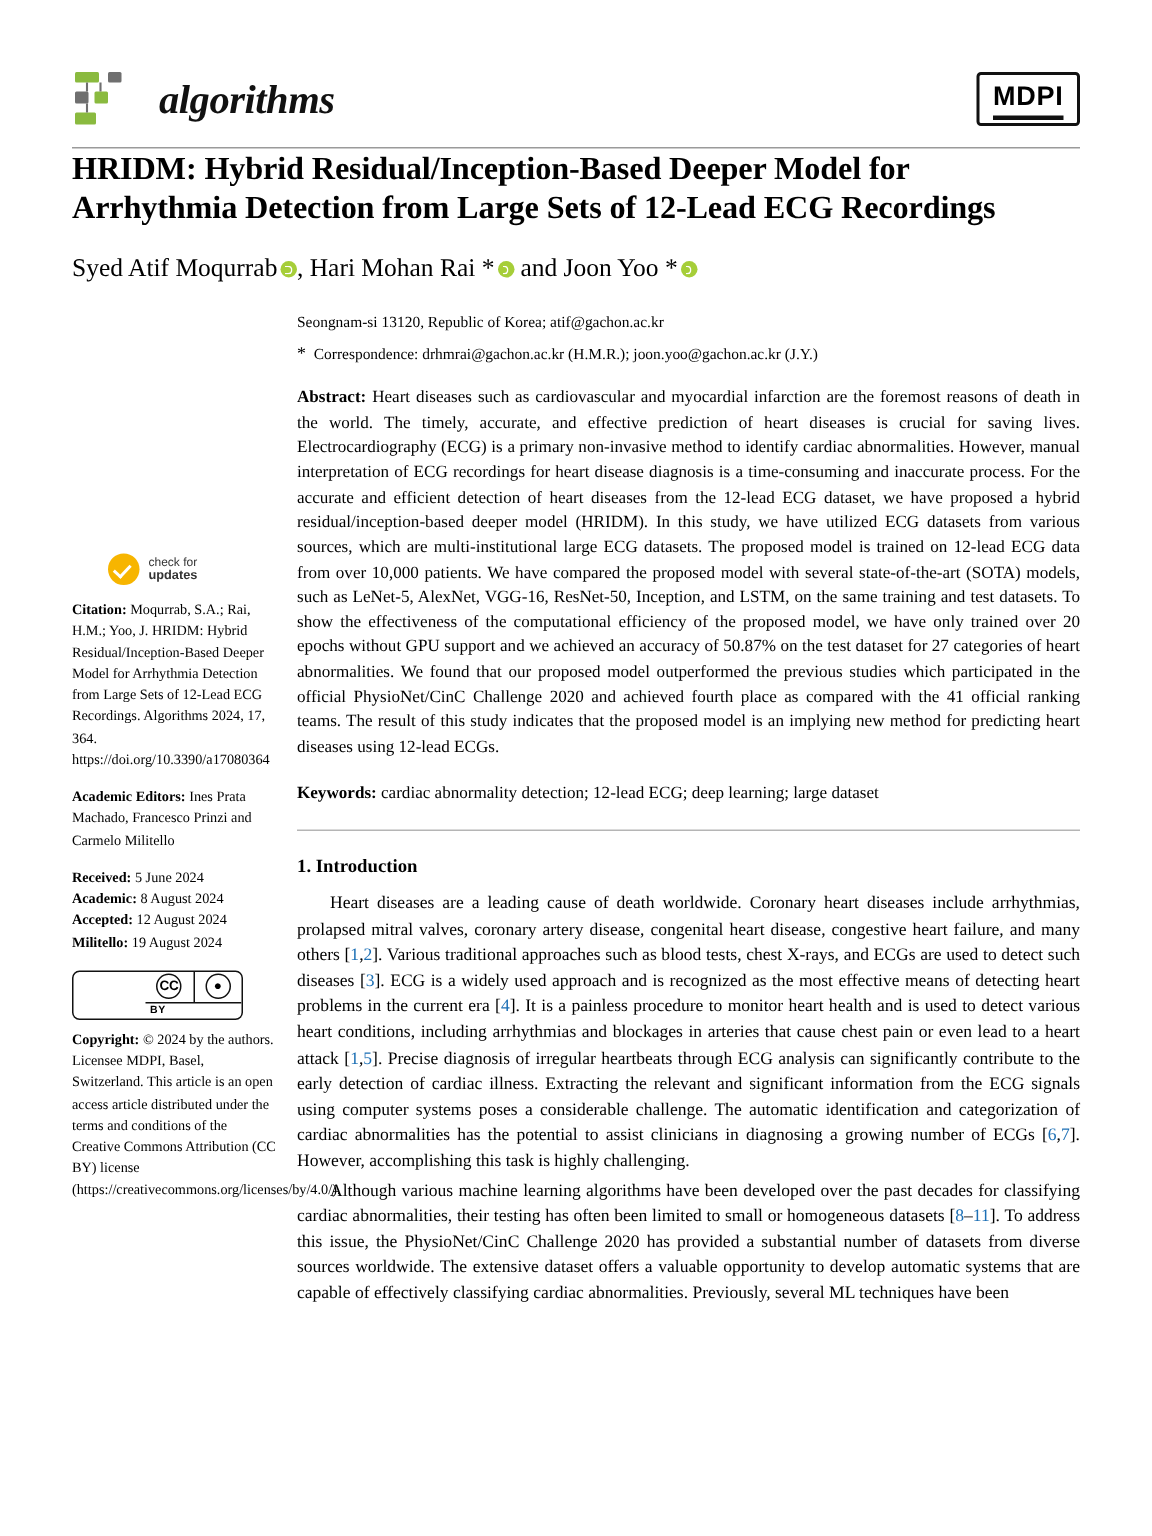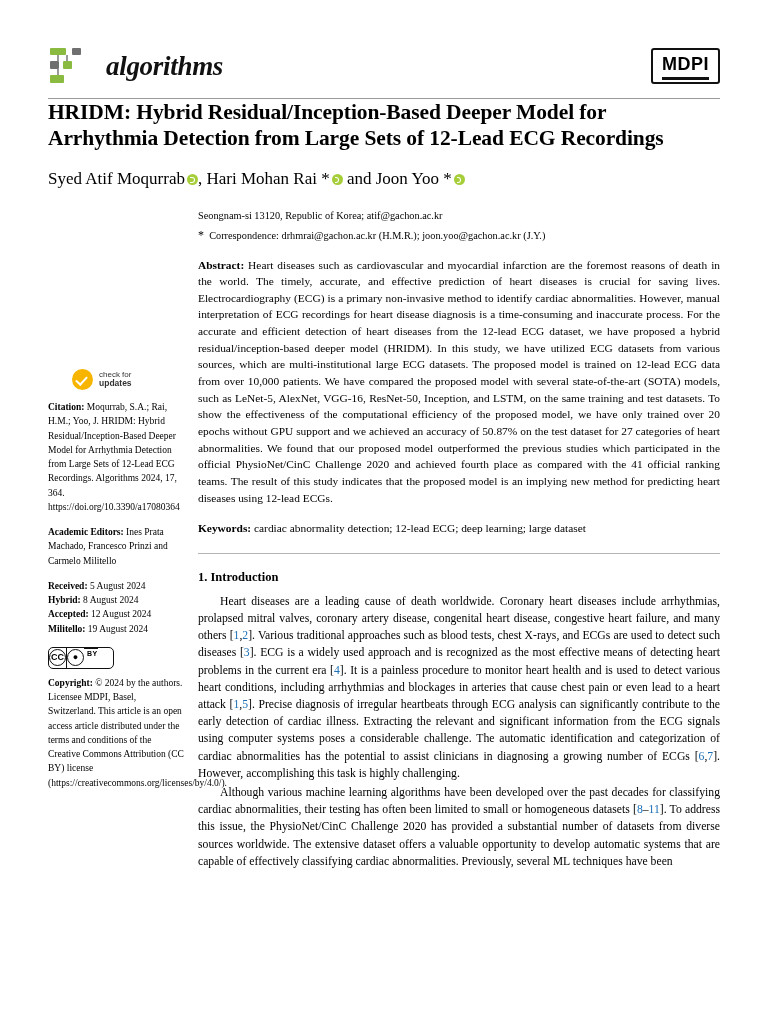--- a/index.html
+++ b/index.html
@@ -223,21 +223,23 @@
     font-family: "Liberation Sans", sans-serif;
     font-size: 7px;
     font-weight: bold;
     letter-spacing: 0.5px;
   }
   .cc-by-wrap {
     border: 1.4px solid #111;
     border-radius: 5px;
     overflow: hidden;
     display: inline-flex;
+    flex-direction: column;
     width: 64px;
+    padding-left: 48px;
   }
   .cc-by-top {
     display: flex;
     height: 20px;
   }
   .cc-by-bottom {
     border-top: 1.2px solid #111;
     height: 10px;
     display: flex;
     align-items: center;
@@ -330,22 +332,22 @@
 
       <div class="leftblock">
         <b>Citation:</b><span> Moqurrab, S.A.; Rai, H.M.; Yoo, J. HRIDM: Hybrid Residual/Inception-Based Deeper Model for Arrhythmia Detection from Large Sets of 12-Lead ECG Recordings. Algorithms 2024, 17, 364. https://doi.org/10.3390/a17080364</span>
       </div>
 
       <div class="leftblock">
         <b>Academic Editors:</b><span> Ines Prata Machado, Francesco Prinzi and Carmelo Militello</span>
       </div>
 
       <div class="leftblock">
-        <div><b>Received:</b><span> 5 August 2024</span></div>
-        <div><b>Hybrid:</b><span> 8 August 2024</span></div>
+        <div><b>Received:</b><span> 5 June 2024</span></div>
+        <div><b>Academic:</b><span> 8 August 2024</span></div>
         <div><b>Accepted:</b><span> 12 August 2024</span></div>
         <div><b>Militello:</b><span> 19 August 2024</span></div>
       </div>
 
       <div class="cc-box">
         <span class="cc-by-wrap">
           <span class="cc-by-top">
             <span class="cc-cell l">
               <span class="circle-glyph">CC</span>
             </span>

